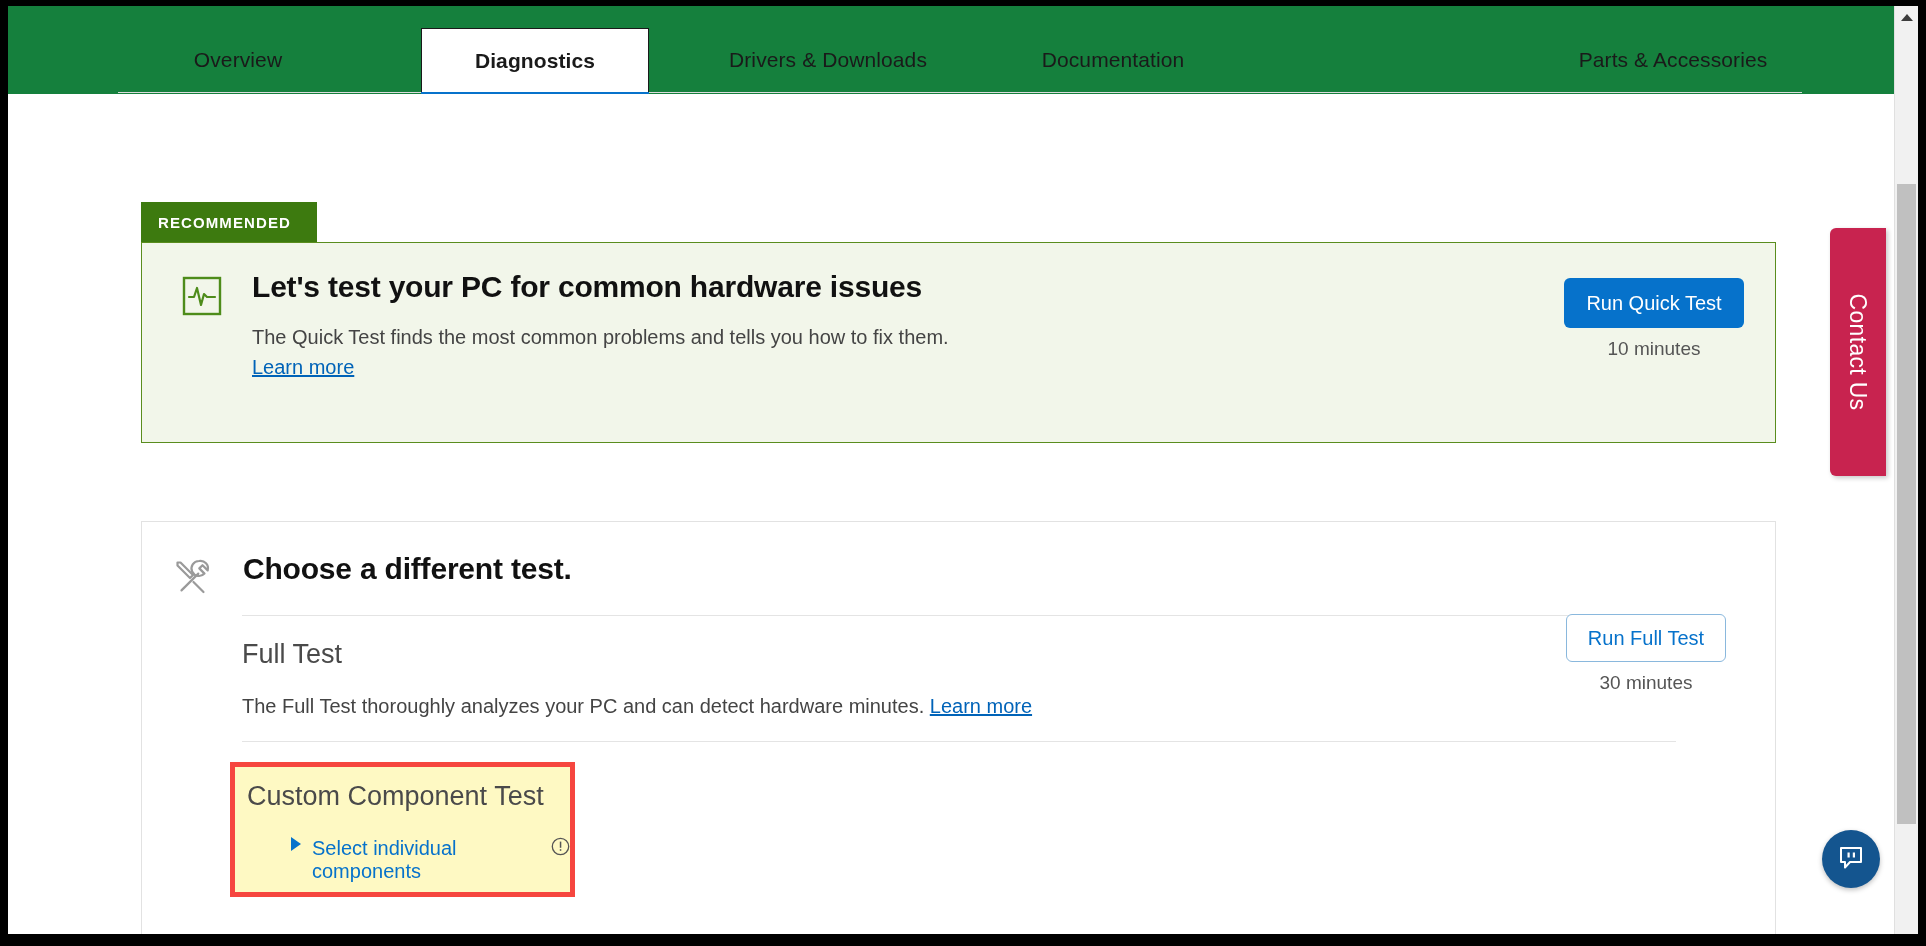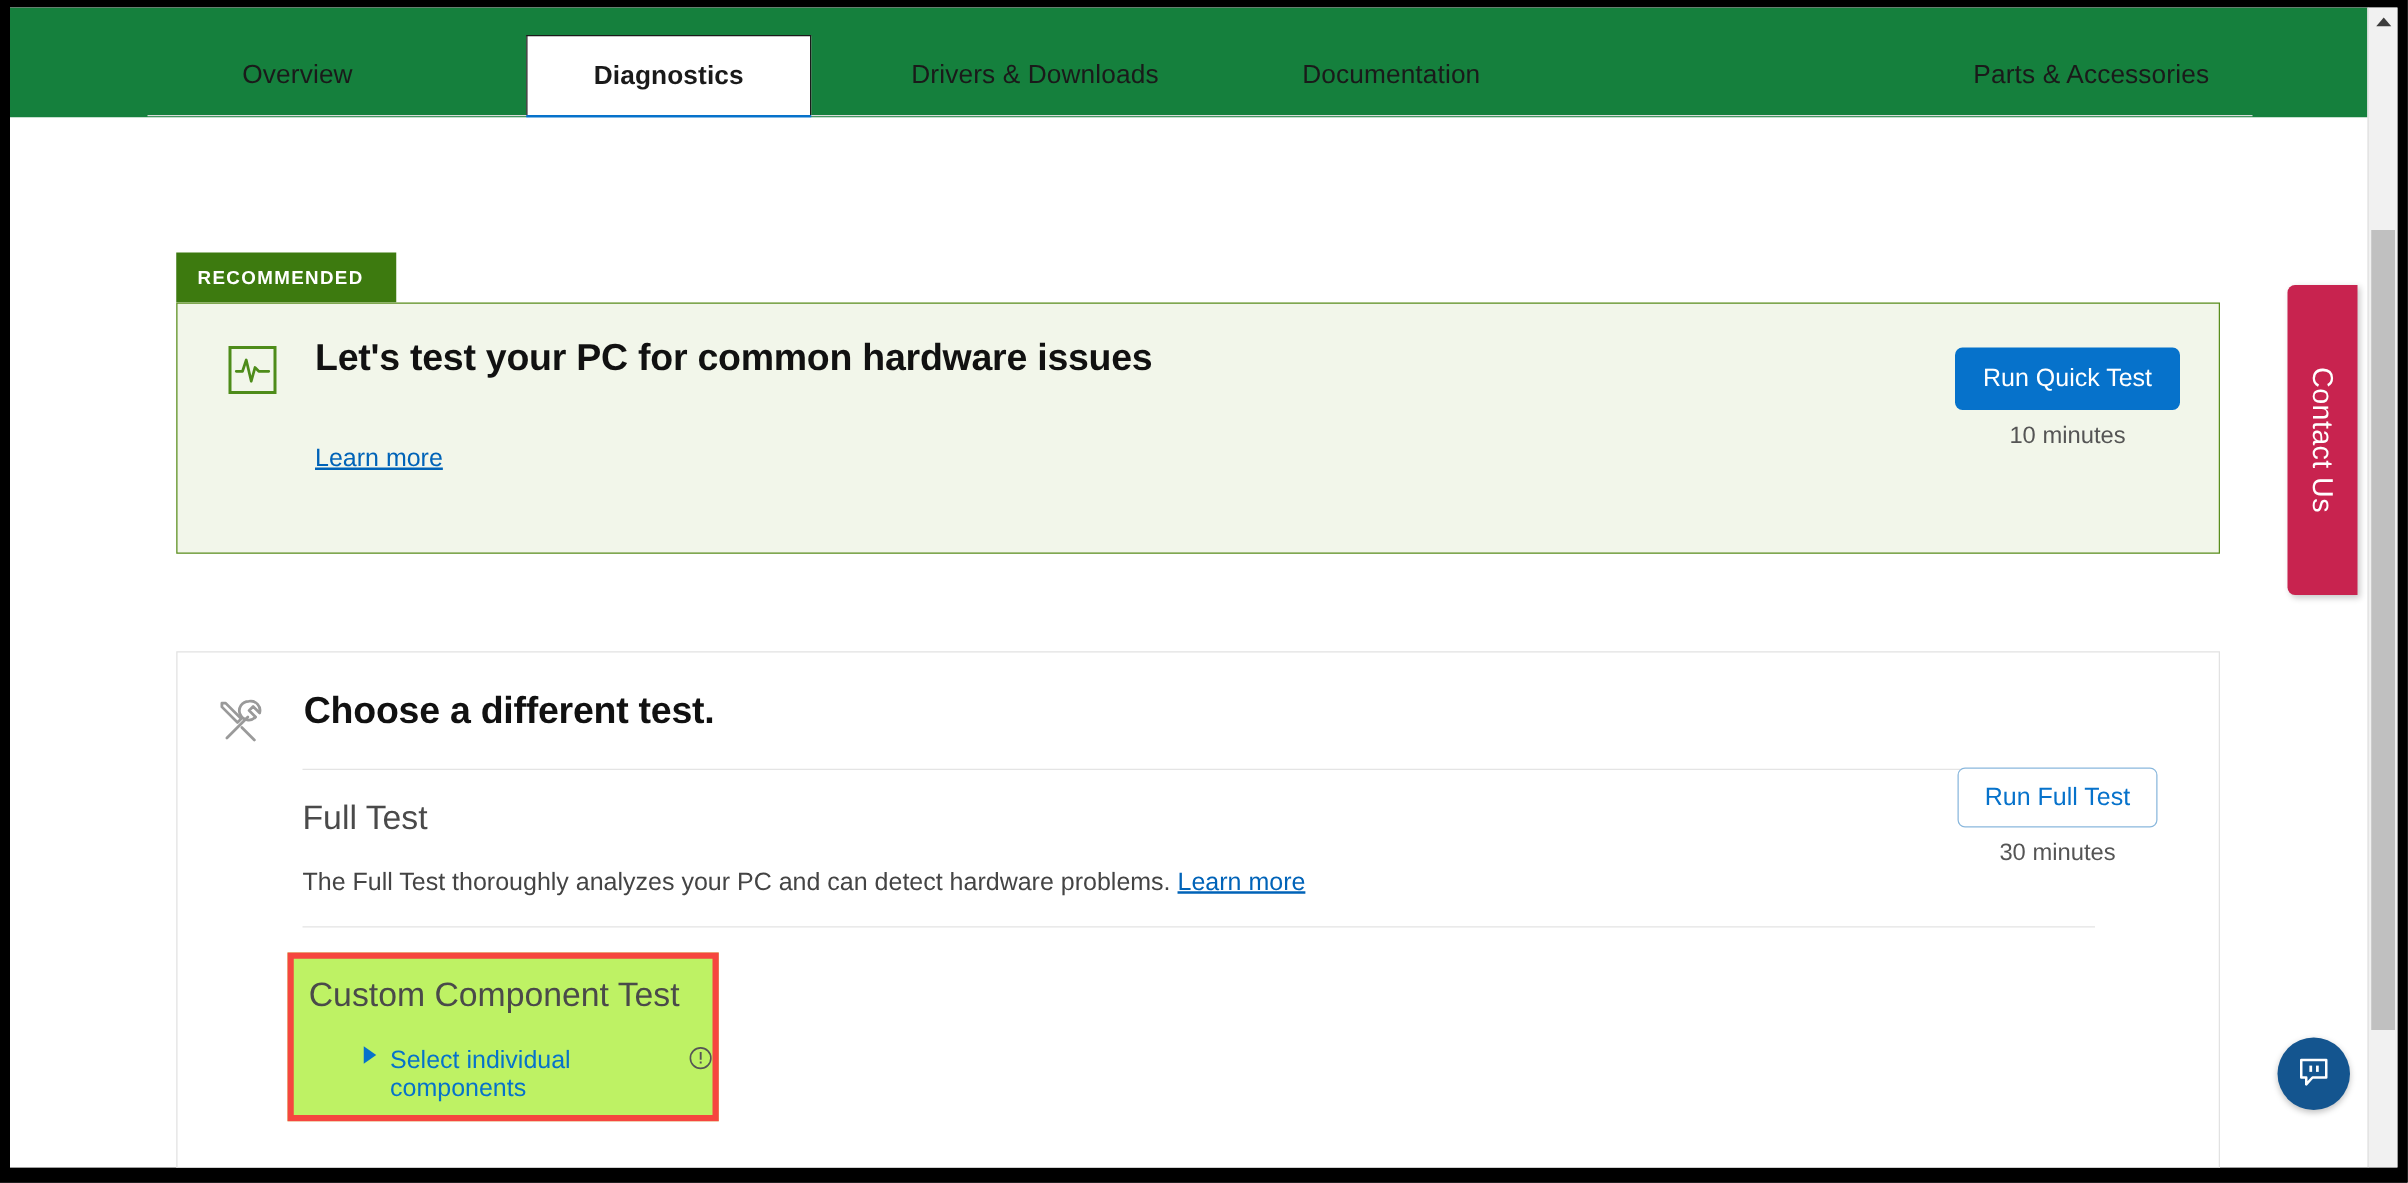--- a/index.html
+++ b/index.html
@@ -228,21 +228,21 @@
     color: #555555;
   }
 
   
   #custom-box {
     position: absolute;
     left: 88px; top: 240px;
     width: 345px;
     height: 135px;
     border: 5px solid #f6463f;
-    background: #bef264;
+    background: #fef9c3;
     text-decoration: underline;
   }
   #custom-title {
     position: absolute;
     left: 12px; top: 14px;
     font-size: 27px;
     color: #4a4a4a;
     font-weight: 300;
   }
   #custom-select-row {
@@ -384,20 +384,21 @@
       <div id="quick-card">
 
         <span id="quick-icon">
           <svg width="40" height="40" viewBox="0 0 40 40">
             <rect x="2" y="2" width="36" height="36" fill="none" stroke="#4e8c1a" stroke-width="2.4"></rect>
             <polyline points="7,21 12,21 15,12 19,29 22,18 25,21 33,21" fill="none" stroke="#4e8c1a" stroke-width="2.2" stroke-linejoin="round" stroke-linecap="round"></polyline>
           </svg>
         </span>
 
         <div id="quick-title">Let's test your PC for common hardware issues</div>
+        <div id="quick-sub">The Quick Test finds the most common problems and tells you how to fix them.</div>
         <a id="quick-learn">Learn more</a>
 
         <button id="quick-btn">Run Quick Test</button>
         <div id="quick-time">10 minutes</div>
       </div>
 
       <div id="choose-card">
 
         <span id="choose-icon">
           <svg width="44" height="44" viewBox="0 0 44 44">
@@ -409,21 +410,21 @@
             </g>
           </svg>
         </span>
 
         <div id="choose-title">Choose a different test.</div>
 
         <div class="divider" style="top:93px;"></div>
 
         <div id="full-title">Full Test</div>
         <div id="full-desc">
-          <span>The Full Test thoroughly analyzes your PC and can detect hardware problems.</span>
+          <span>The Full Test thoroughly analyzes your PC and can detect hardware minutes.</span>
           <a id="full-learn">Learn more</a>
         </div>
         <button id="full-btn">Run Full Test</button>
         <div id="full-time">30 minutes</div>
 
         <div class="divider" style="top:219px;"></div>
 
         <div id="custom-box">
           <div id="custom-title">Custom Component Test</div>
 

